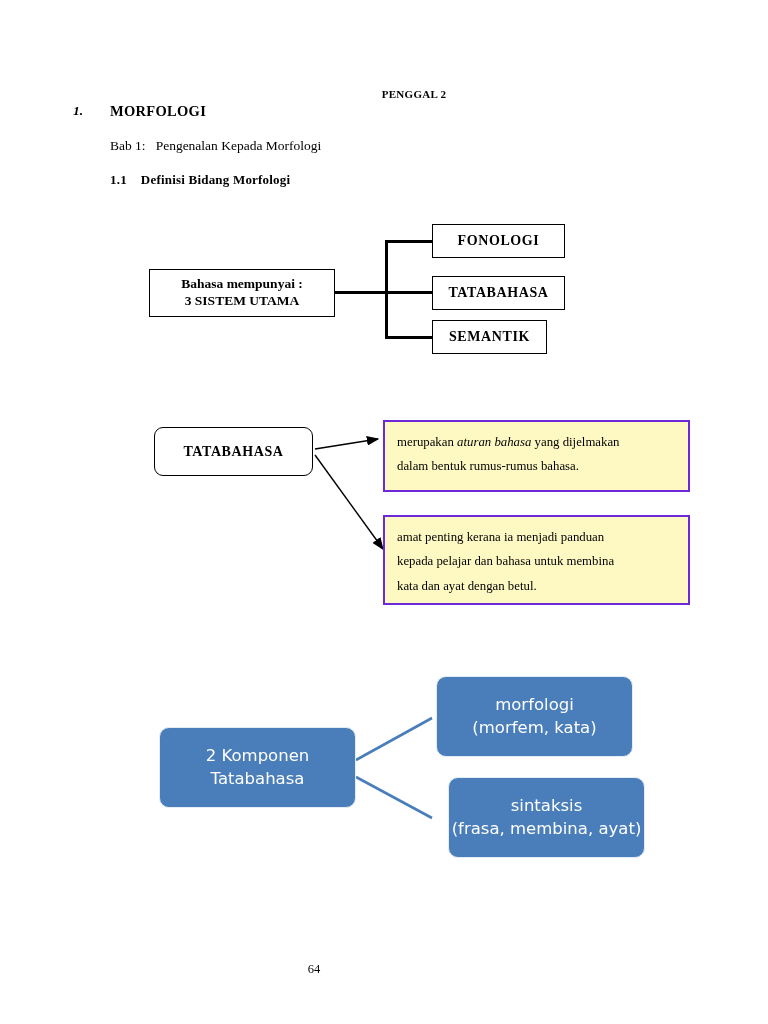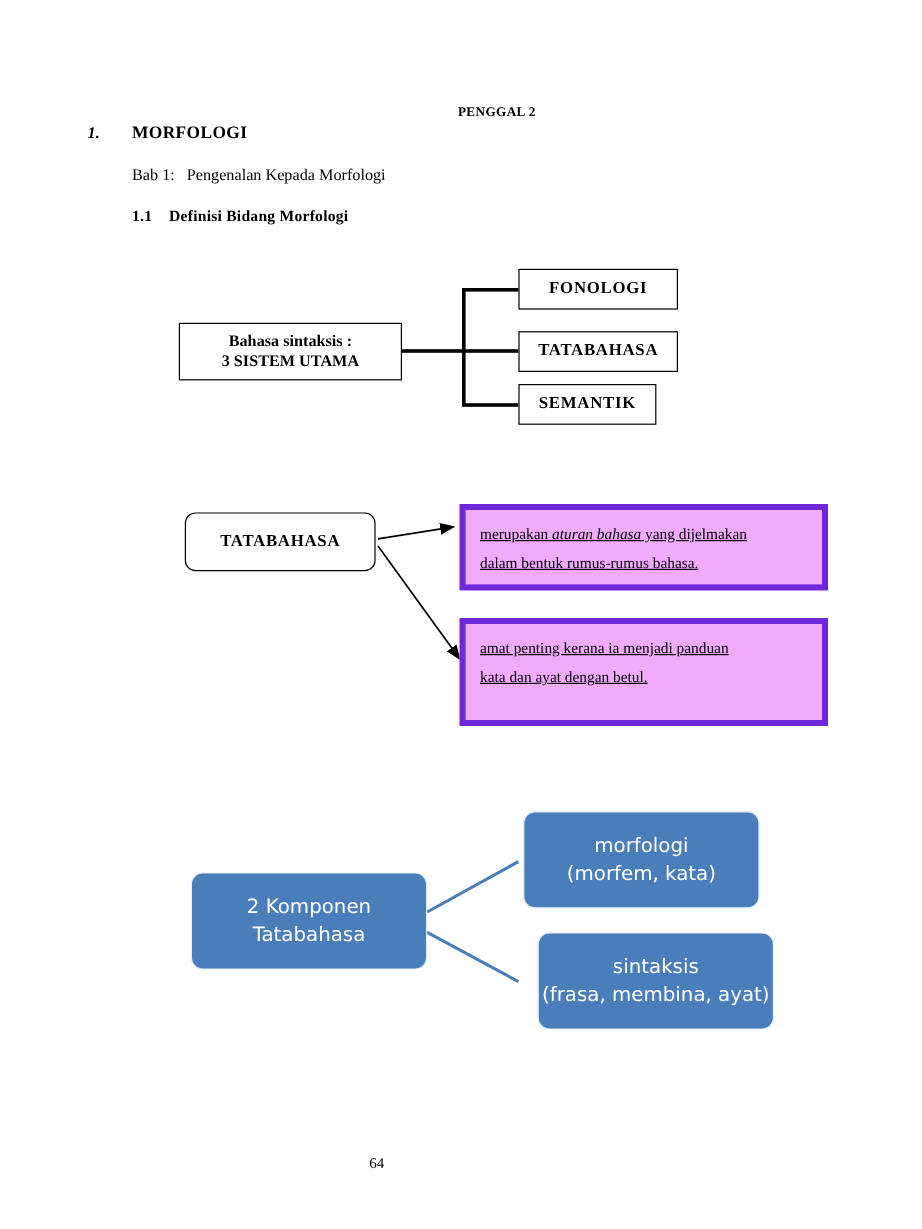--- a/index.html
+++ b/index.html
@@ -113,27 +113,26 @@
   
   #box-tatabahasa-2 {
     left: 154px; top: 427px;
     width: 159px; height: 49px;
     font-size: 14px;
     letter-spacing: 0.6px;
     border-radius: 9px;
   }
   .textbox {
     position: absolute;
-    border: 5px solid #6d28d9;
+    border: 2px solid #6d28d9;
     box-sizing: border-box;
-    background: #f0abfc;
+    background: #fef9c3;
     font-size: 12.8px;
     line-height: 1.9;
     padding: 8px 10px 8px 12px;
-    text-decoration: underline;
   }
   #box-def-1 { left: 383px; top: 420px; width: 307px; height: 72px; }
   #box-def-2 { left: 383px; top: 515px; width: 307px; height: 90px; }
   .textbox em { font-style: italic; }
 
   .arrow-svg { position: absolute; left: 0; top: 0; width: 768px; height: 1024px; pointer-events: none; }
 
   
   .bluebox {
     position: absolute;
@@ -175,21 +174,21 @@
   <div class="bab">
     <span class="bab-label">Bab 1:</span><span>Pengenalan Kepada Morfologi</span>
   </div>
 
   <div class="sec-11">
     <span class="sec-num">1.1</span><span>Definisi Bidang Morfologi</span>
   </div>
 
   <div class="box bold-text" id="box-bahasa">
     <div>
-      <span>Bahasa sintaksis :</span><br>
+      <span>Bahasa mempunyai :</span><br>
       <span>3 SISTEM UTAMA</span>
     </div>
   </div>
 
   <div class="connector" id="c1-h-main"></div>
   <div class="connector" id="c1-v"></div>
   <div class="connector" id="c1-h-top"></div>
   <div class="connector" id="c1-h-mid"></div>
   <div class="connector" id="c1-h-bot"></div>
 
@@ -213,20 +212,21 @@
 
   <div class="textbox" id="box-def-1">
     <div>
       <span>merupakan </span><em>aturan bahasa</em><span> yang dijelmakan</span>
     </div>
     <div>dalam bentuk rumus-rumus bahasa.</div>
   </div>
 
   <div class="textbox" id="box-def-2">
     <div>amat penting kerana ia menjadi panduan</div>
+    <div>kepada pelajar dan bahasa untuk membina</div>
     <div>kata dan ayat dengan betul.</div>
   </div>
 
   <div class="bluebox" id="box-komponen">
     <div>
       <span>2 Komponen</span><br>
       <span>Tatabahasa</span>
     </div>
   </div>
 

